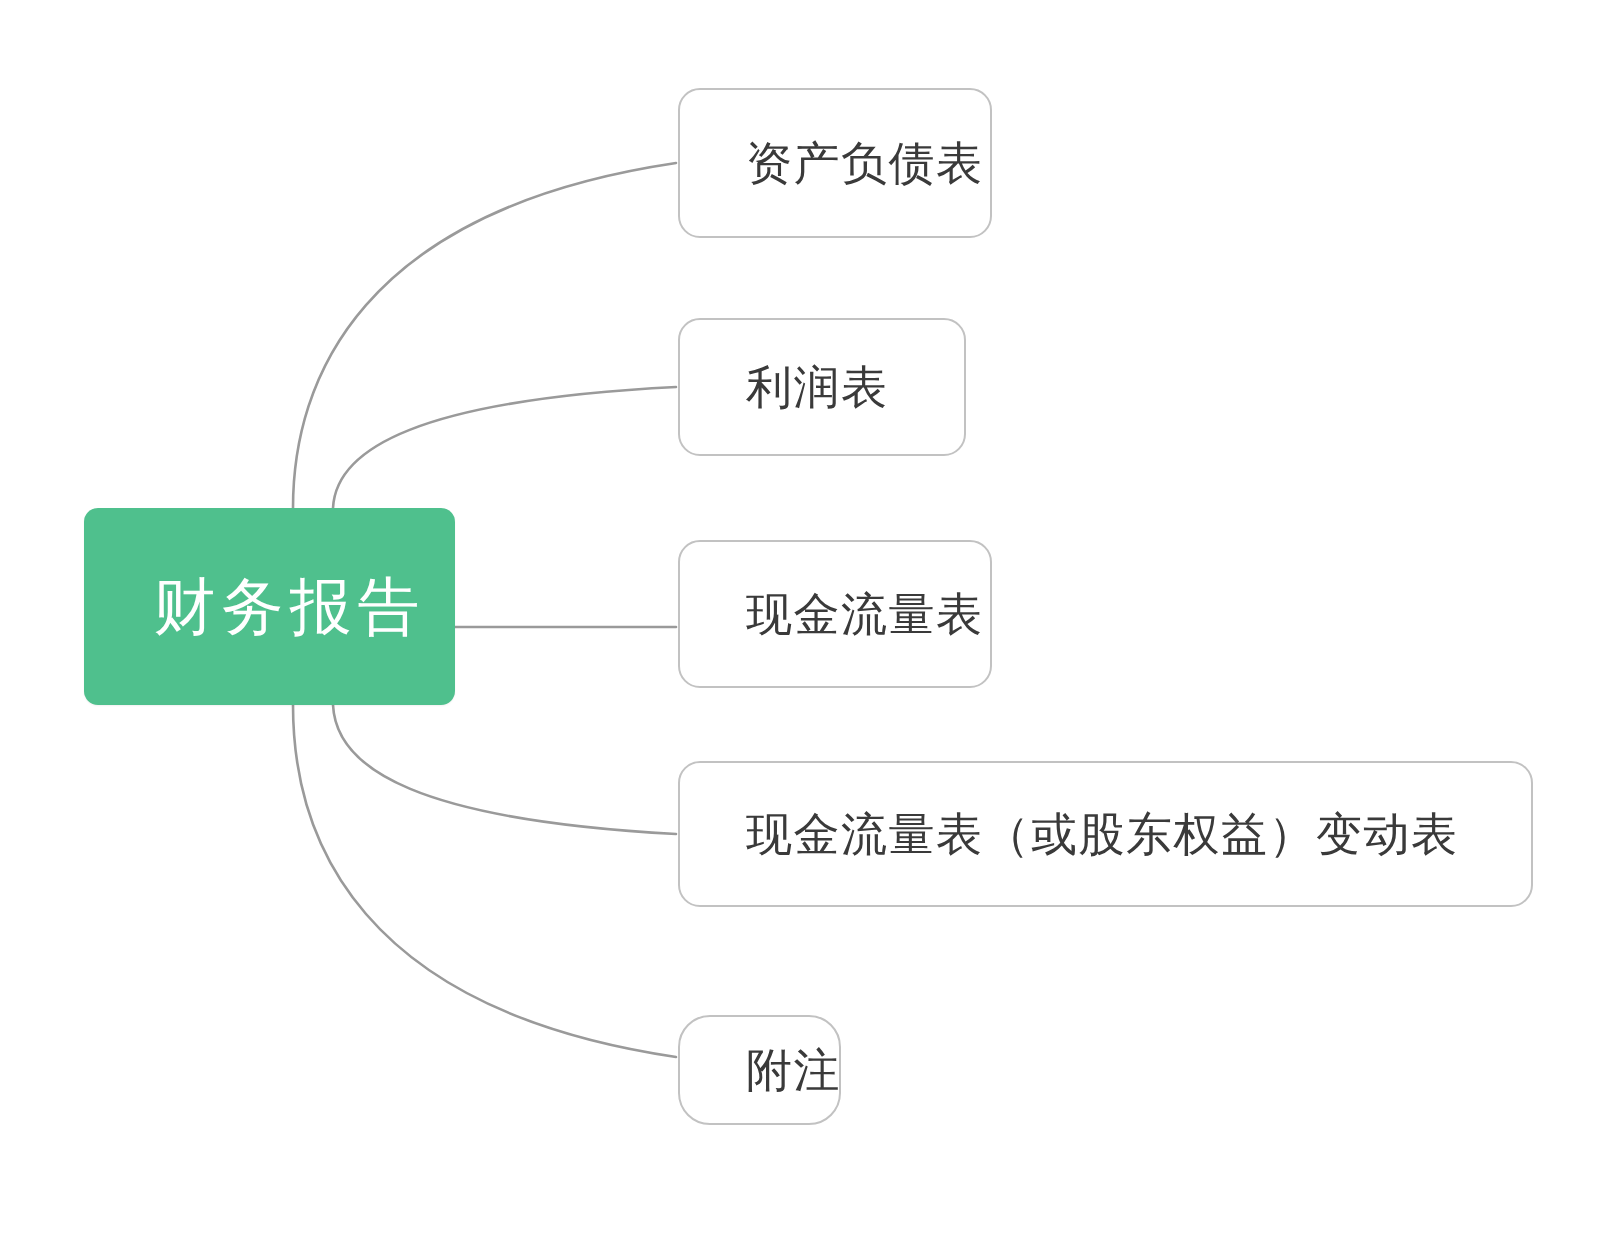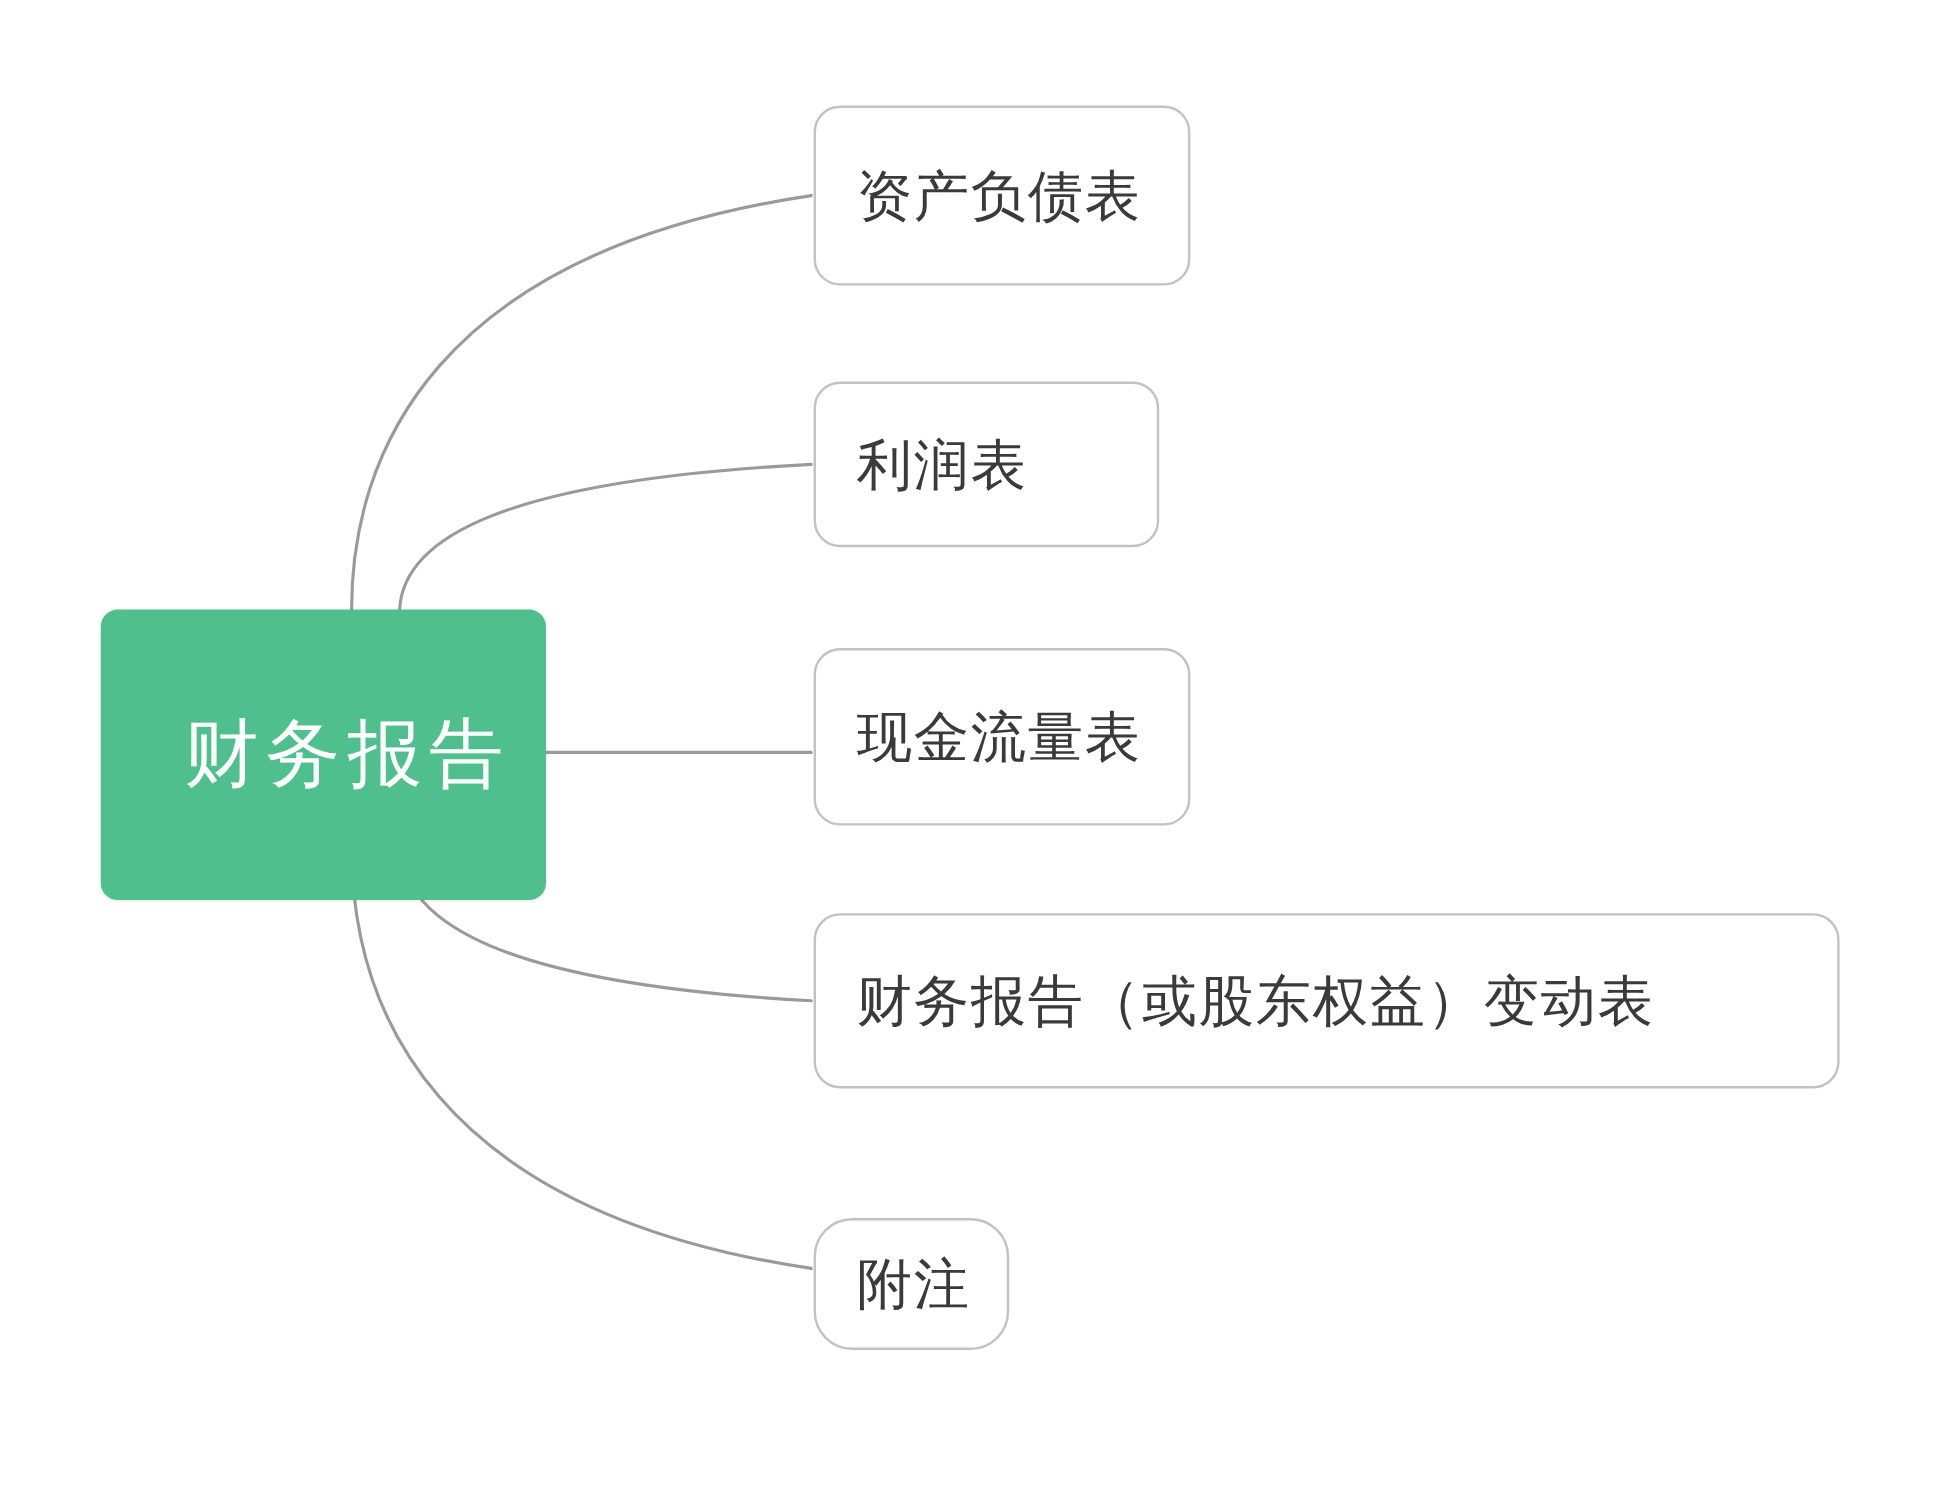--- a/index.html
+++ b/index.html
@@ -58,52 +58,53 @@
     font-size: 62px;
     letter-spacing: 6px;
     line-height: 1;
   }
   .child-label {
     color: #3a3a3a;
     font-size: 46px;
     line-height: 1;
     padding-left: 34px;
     letter-spacing: 1.5px;
+    margin-left: 32px;
   }
 </style>
 </head>
 <body>
 
 <div id="canvas" style="background: rgb(255, 255, 255);">
 
   <svg id="edges" viewBox="0 0 1623 1257" xmlns="http://www.w3.org/2000/svg">
     <path class="edge" d="M 293 508 C 293 380 360 210 676 163"></path>
     <path class="edge" d="M 333 508 C 336 448 420 400 676 387"></path>
     <path class="edge" d="M 455 627 L 676 627"></path>
     <path class="edge" d="M 333 705 C 336 770 420 820 676 834"></path>
     <path class="edge" d="M 293 705 C 293 840 360 1010 676 1057"></path>
   </svg>
 
-  <div class="node node-root" id="root-node" style="left: 84px; top: 508px; width: 371px; height: 242px; background: rgb(79, 192, 141); padding-left: 40px;">
+  <div class="node node-root" id="root-node" style="left: 84px; top: 508px; width: 371px; height: 197px; background: rgb(79, 192, 141); padding-left: 40px;">
     <span class="node-label root-label">财务报告</span>
   </div>
 
   <div class="node node-child" id="child-0" style="left: 678px; top: 88px; width: 314px; height: 150px;">
     <span class="node-label child-label">资产负债表</span>
   </div>
 
   <div class="node node-child" id="child-1" style="left: 678px; top: 318px; width: 288px; height: 138px;">
     <span class="node-label child-label">利润表</span>
   </div>
 
   <div class="node node-child" id="child-2" style="left: 678px; top: 540px; width: 314px; height: 148px;">
     <span class="node-label child-label">现金流量表</span>
   </div>
 
   <div class="node node-child" id="child-3" style="left: 678px; top: 761px; width: 855px; height: 146px;">
-    <span class="node-label child-label">财务报告（或股东权益）变动表</span>
+    <span class="node-label child-label">现金流量表（或股东权益）变动表</span>
   </div>
 
   <div class="node node-child" id="child-4" style="left: 678px; top: 1015px; width: 163px; height: 110px; border-radius: 32px;">
     <span class="node-label child-label">附注</span>
   </div>
 
 </div>
 
 </body></html>

